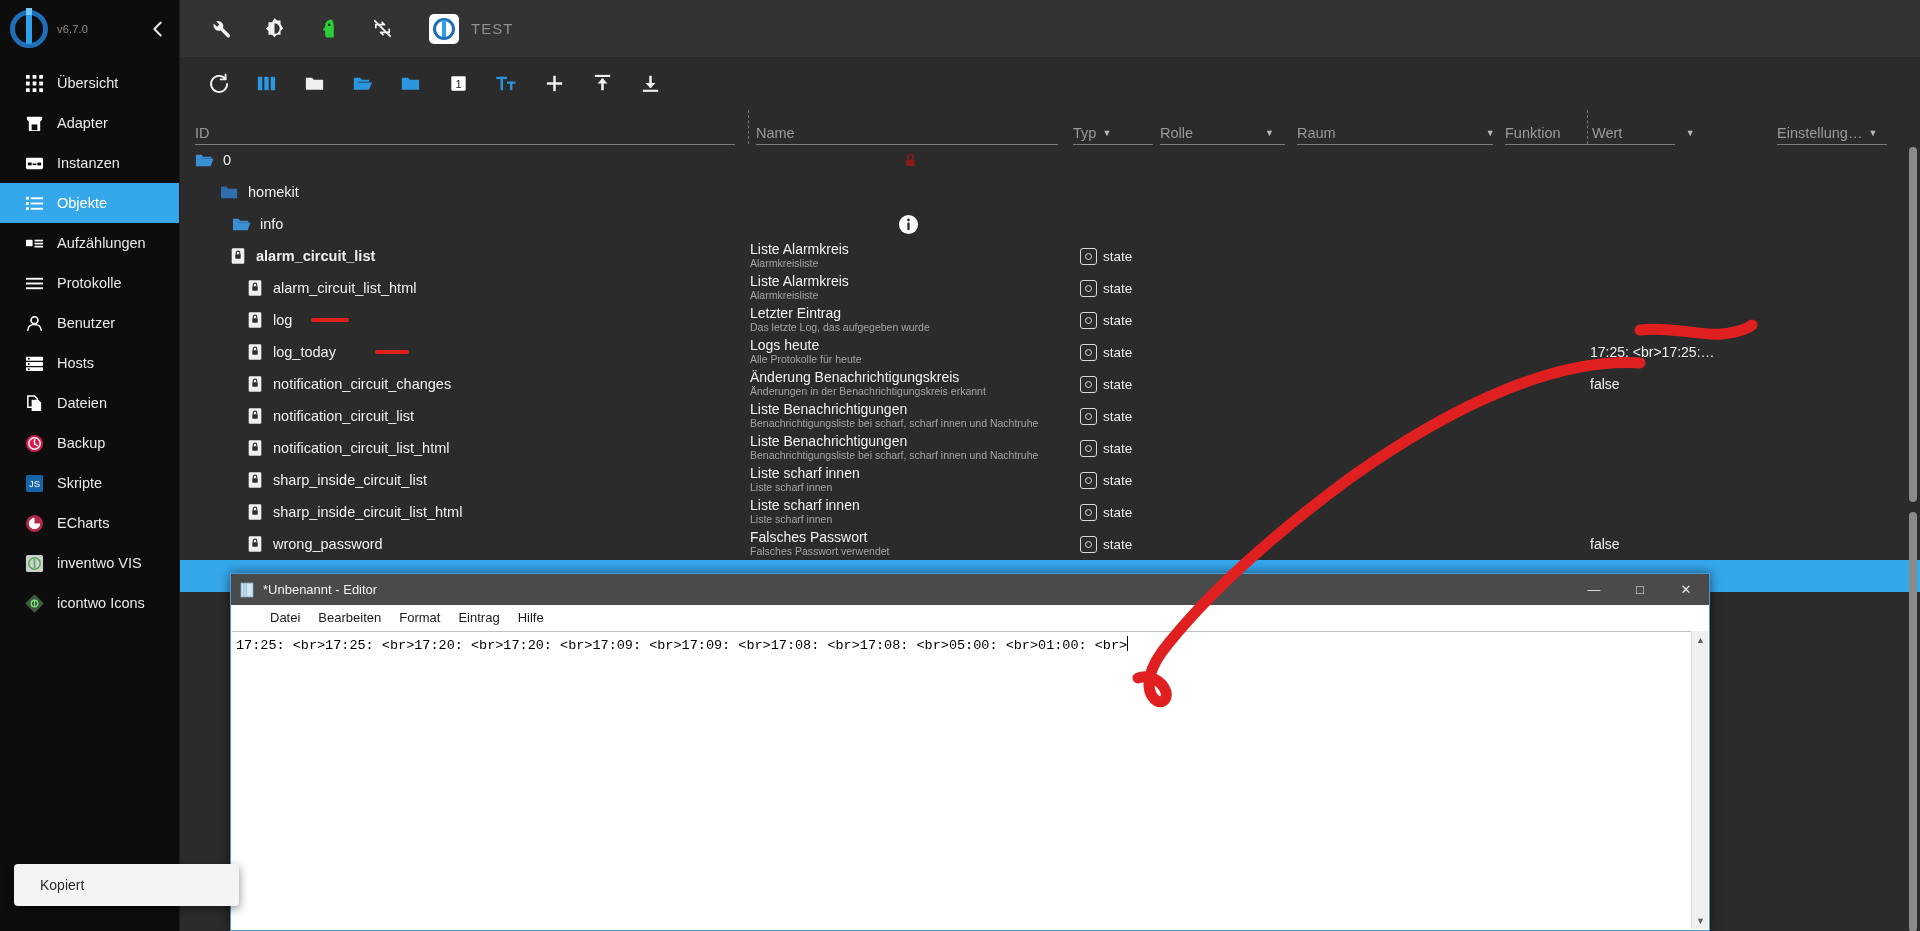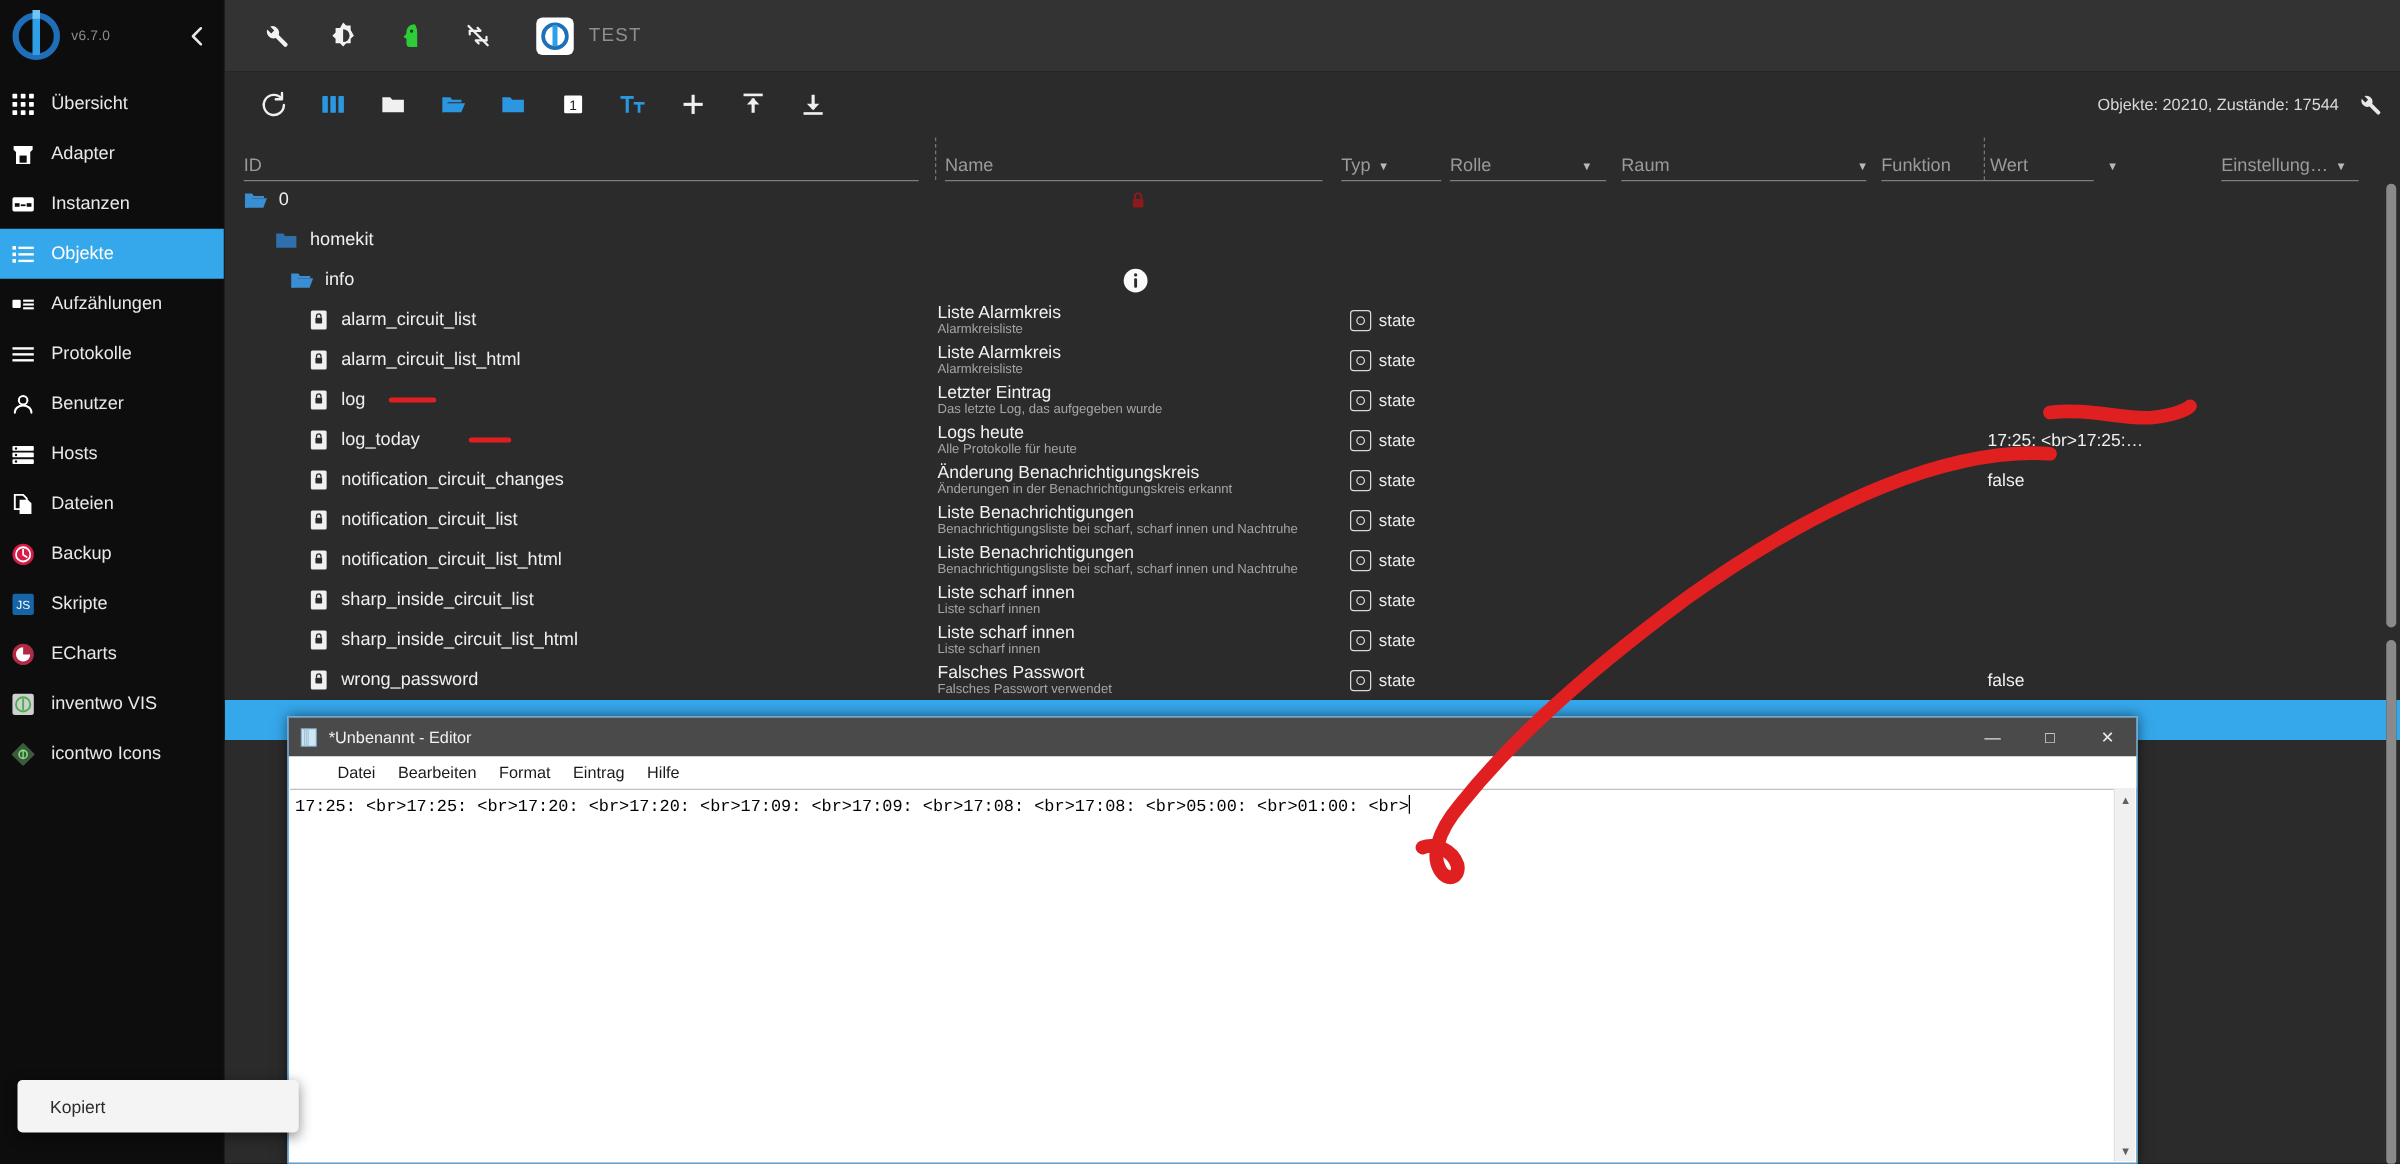--- a/index.html
+++ b/index.html
@@ -25,21 +25,21 @@
     background:#2e9fe8; border-radius:1px;
   }
   .logo-dot { position:absolute; left:18px; top:0px; width:6px; height:7px; background:#6ec6f5; }
   .ver { font-size:11px; color:#8e8e8e; margin-left:7px; letter-spacing:.2px; }
   .collapse-btn {
     position:absolute; right:10px; top:18px; width:22px; height:22px; cursor:pointer;
     color:#e8e8e8;
   }
   .nav-list { margin-top:6px; }
   .nav-item {
-    height:40px; display:flex; align-items:center; gap:12px; padding-left:8px;
+    height:40px; display:flex; align-items:center; gap:12px; padding-left:24px;
     color:#e9e9e9; font-size:14.5px; cursor:pointer; position:relative;
   }
   .nav-item.active { background:#35a7eb; color:#fff; }
   .nav-ico { width:21px; height:21px; flex:0 0 21px; display:flex; align-items:center; justify-content:center; }
   .nav-ico svg { display:block; }
 
   
   #topbar {
     position:absolute; left:180px; top:0; width:1740px; height:57px;
     background:#333333; display:flex; align-items:center; padding-left:27px; gap:28px;
@@ -469,28 +469,20 @@
       <div class="ot-btn">
         <svg width="23" height="23" viewBox="0 0 24 24">
             <g fill="#f0f0f0">
               <rect x="10.7" y="4" width="2.6" height="12"></rect>
               <path d="M6.8 11.5 L12 17 L17.2 11.5 z"></path>
               <rect x="4" y="18.5" width="16" height="2.2"></rect>
             </g>
           </svg>
       </div>
 
-      <div class="ot-right">
-        <span class="ot-stats">Objekte: 20210, Zustände: 17544</span>
-        <span style="display:flex;">
-          <svg width="21" height="21" viewBox="0 0 24 24">
-              <path d="M21.7 18.6 l-7.1 -7.1 a5.6 5.6 0 0 0 -7.1 -7.1 l3.3 3.3 -2.5 2.5 -3.3 -3.3 a5.6 5.6 0 0 0 7.1 7.1 l7.1 7.1 a1.3 1.3 0 0 0 1.8 0 l0.7 -0.7 a1.3 1.3 0 0 0 0 -1.8 z" fill="#e8e8e8"></path>
-            </svg>
-        </span>
-      </div>
     </div>
 
     <div id="obj-header">
       <div class="vdiv" style="left:568px;"></div>
       <div class="vdiv" style="left:1407px;"></div>
 
       <div class="hcol" style="left:15px;">
         <span>ID</span>
         <span class="hline" style="width:540px;"></span>
       </div>
@@ -574,21 +566,21 @@
           </div>
           <div class="cell" style="left: 718px;">
             <svg width="21" height="21" viewBox="0 0 22 22">
               <circle cx="11" cy="11" r="10" fill="#fafafa"></circle>
               <circle cx="11" cy="6.2" r="1.4" fill="#2b2b2b"></circle>
               <rect x="9.8" y="9" width="2.4" height="8" rx="1" fill="#2b2b2b"></rect>
             </svg>
           </div>
         </div>
         <div class="row">
-          <div class="cell c-id" style="left: 65px;">
+          <div class="cell c-id" style="left: 48px; font-weight: bold;">
             <span class="id-wrap">
               <span class="tree-ico">
                 <svg width="18" height="18" viewBox="0 0 20 20">
                   <rect x="3" y="1.5" width="14" height="17" rx="1.4" fill="#f0f0f0"></rect>
                   <rect x="7" y="8" width="6" height="5" rx=".7" fill="#2b2b2b"></rect>
                   <path d="M8 8 V6.6 a2 2 0 0 1 4 0 V8" fill="none" stroke="#2b2b2b" stroke-width="1.2"></path>
                 </svg>
               </span>
               <span class="id-label">alarm_circuit_list</span>
             </span>

